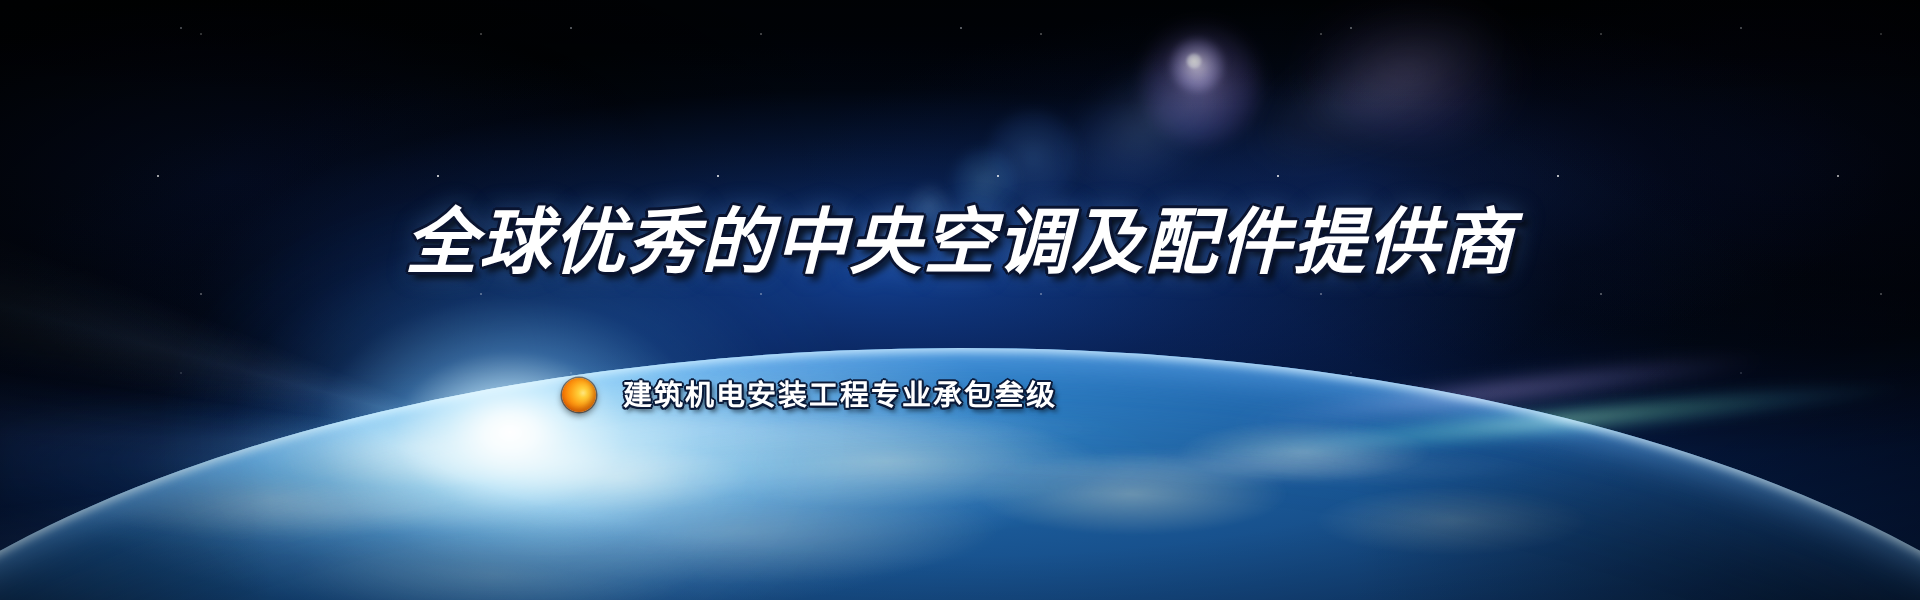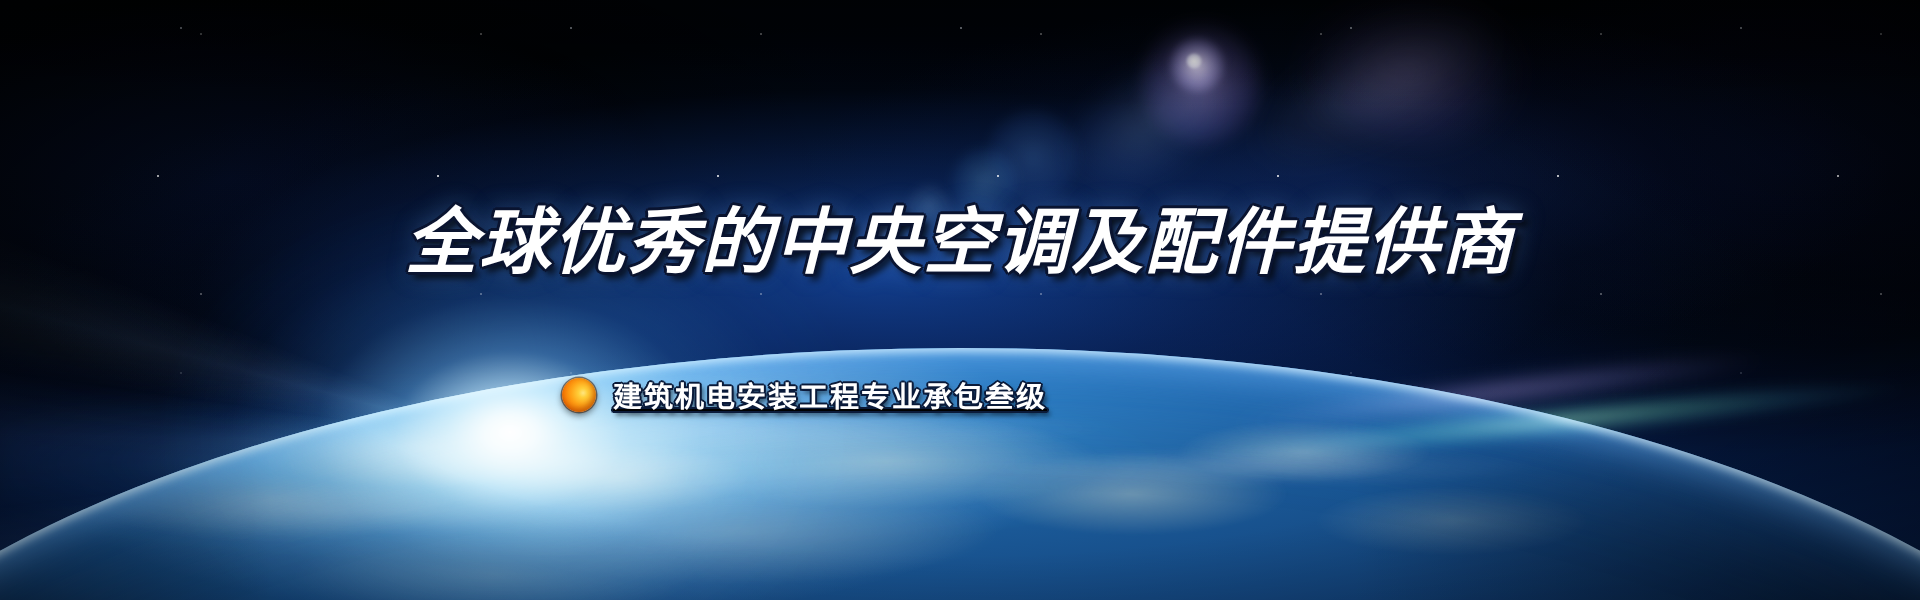--- a/index.html
+++ b/index.html
@@ -276,23 +276,22 @@
   .bullets {
     position: absolute;
     left: 562px;
     top: 378px;
     display: flex;
     flex-direction: column;
     gap: 18px;
   }
   .bullet-row {
     display: flex;
-    align-items: flex-end;
-    gap: 17px;
-    text-decoration: underline;
+    align-items: center;
+    gap: 27px;
   }
   .bullet-dot {
     flex: 0 0 auto;
     width: 34px;
     height: 34px;
     border-radius: 50%;
     background: radial-gradient(circle at 62% 44%,
       #ffe680 0%, #ffcf3a 16%, #ffa417 42%, #f97d06 68%, #e05a02 88%, #b84400 100%);
     box-shadow:
       0 0 0 1.5px rgba(60,25,0,.55),

